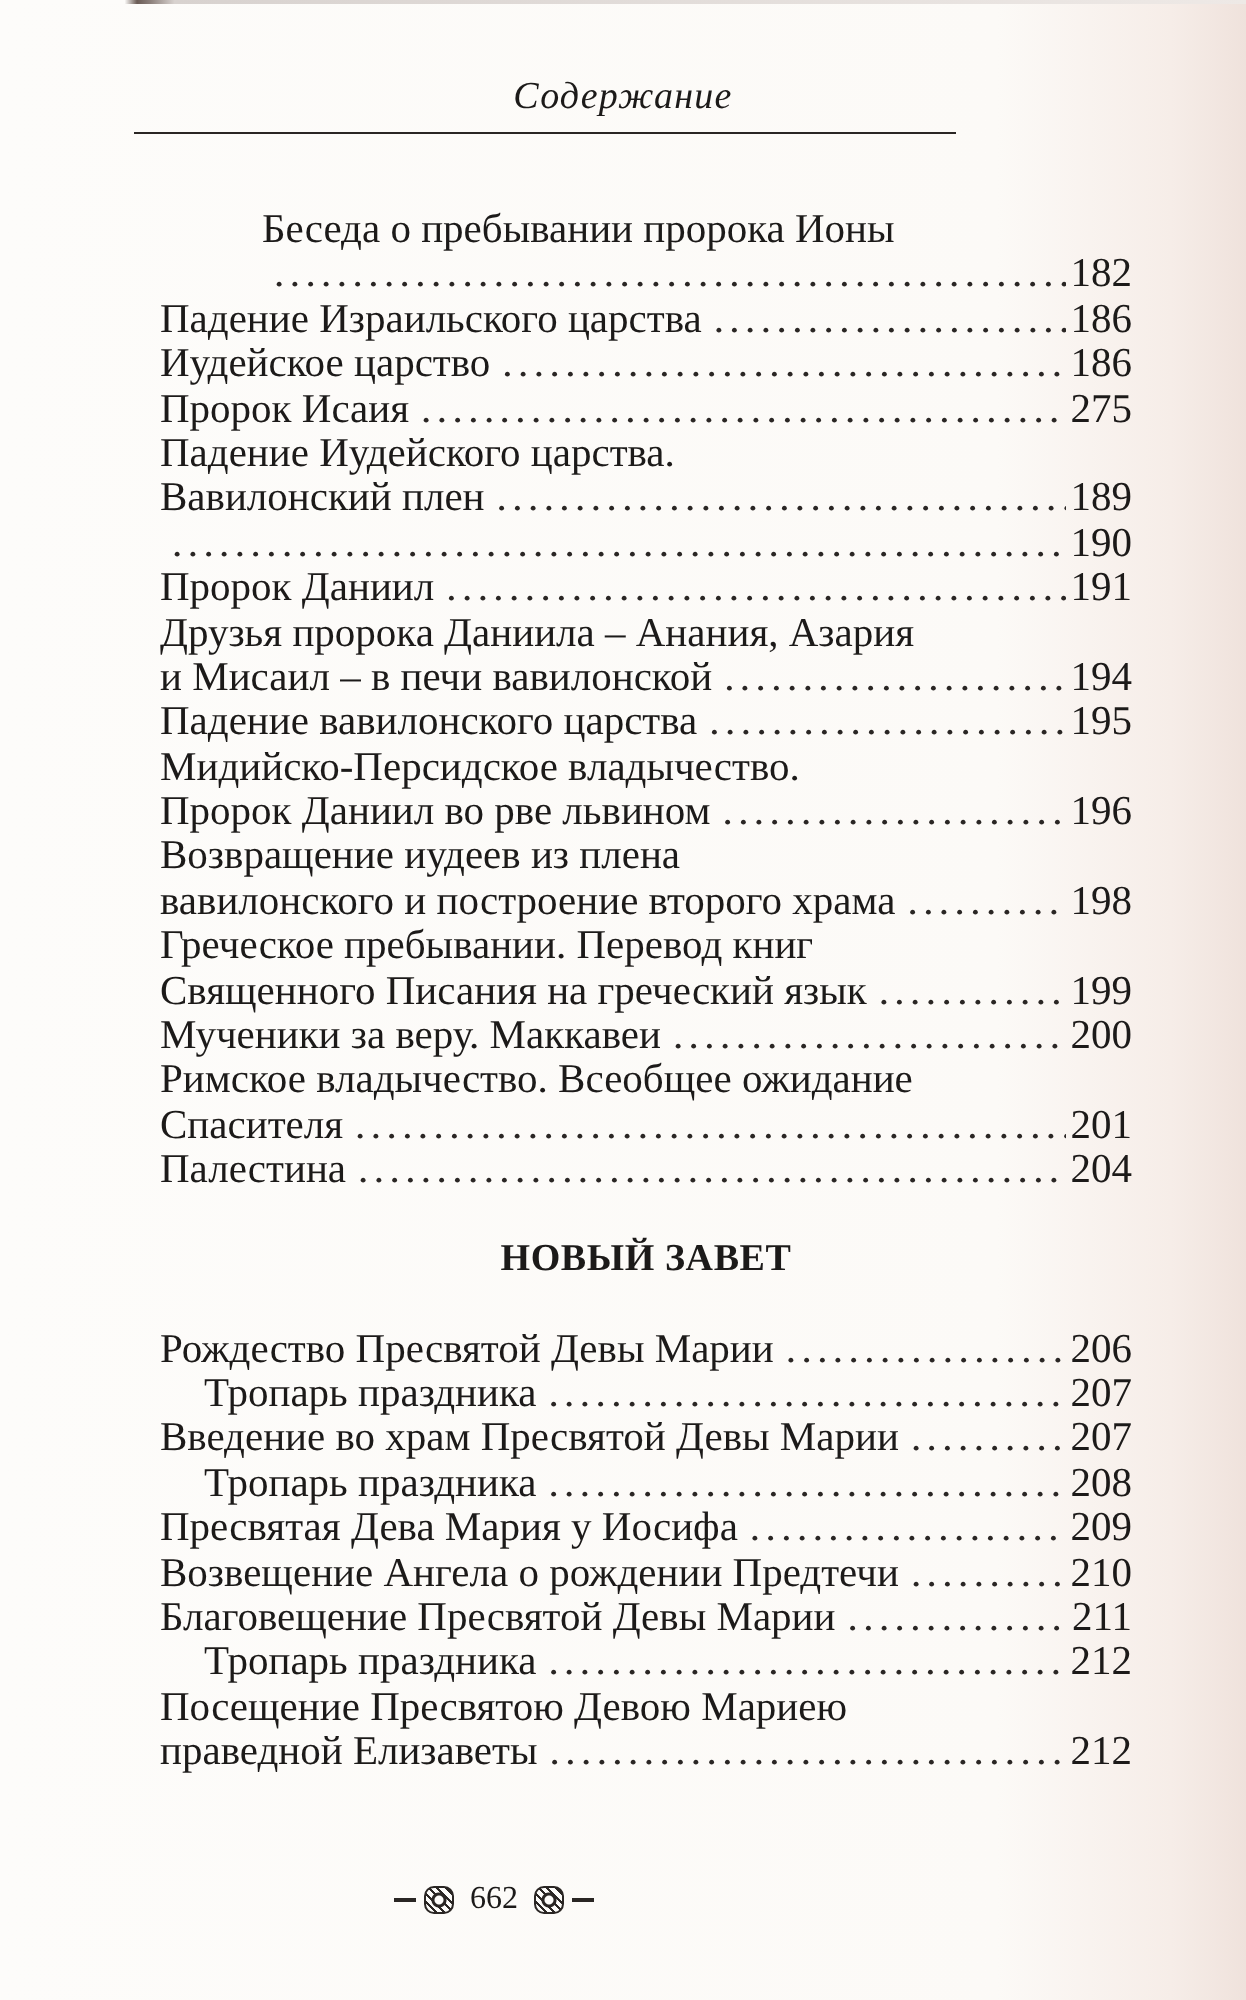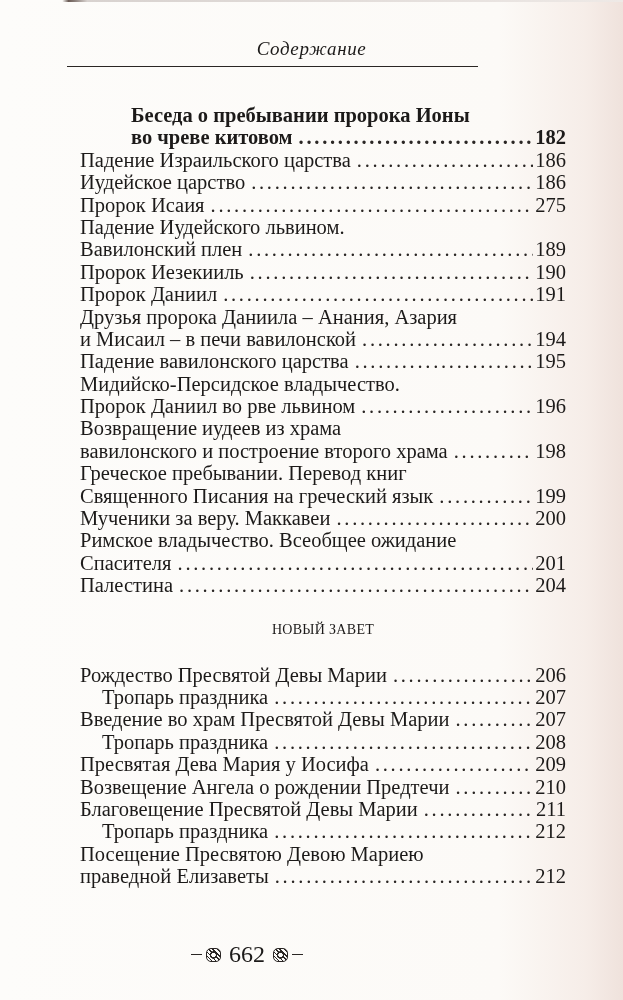--- a/index.html
+++ b/index.html
@@ -22,39 +22,39 @@
   .header-rule {
     position: absolute; left: 67px; top: 66px; width: 411px; height: 1px; background: #2a2624;
   }
   .toc {
     position: absolute; left: 80px; top: 104px; width: 486px;
     font-size: 20.5px; line-height: 22.4px;
   }
   .line {
     display: flex; align-items: baseline; white-space: nowrap; height: 22.4px;
   }
-  .line.indent { padding-left: 51px; font-weight: bold; }
+  .line.indent { padding-left: 51px; }
   .line.sub { padding-left: 22px; align-items: flex-end; }
   .line .t { flex: 0 0 auto; }
   .line .dots {
     flex: 1 1 auto; overflow: hidden; margin: 0 2px 0 6px;
     letter-spacing: 3.4px; color: #2a2624;
   }
   .line .dots::before {
     content: ". . . . . . . . . . . . . . . . . . . . . . . . . . . . . . . . . . . . . . . . . . . . . . . . . . . . . . . . . . . . . . . . . . . . . . . . . . . . . . . . . . . . . . . . . . .";
     letter-spacing: -1.2px;
   }
   .line .p { flex: 0 0 auto; text-align: right; }
   .section-heading {
     height: 67px; display: flex; align-items: center; justify-content: center;
-    font-weight: normal; font-size: 14px; letter-spacing: 0.3px;
+    font-weight: bold; font-size: 19px; letter-spacing: 0.3px;
   }
   .footer {
     position: absolute; left: 0; top: 941px; width: 494px; text-align: center;
-    font-size: 24px; display: flex; justify-content: center; align-items: center; gap: 4px; font-family: Liberation Serif, serif;
+    font-size: 16px; display: flex; justify-content: center; align-items: center; gap: 4px; font-family: Liberation Serif, serif;
   }
   .orn-dash { display: inline-block; width: 11px; height: 1.5px; background: #2a2624; }
   .orn {
     display: inline-block; width: 15px; height: 14px; position: relative;
     border: 1.5px solid #2a2624; border-radius: 5px; box-sizing: border-box;
     background:
       radial-gradient(circle at 50% 50%, #fdfcfa 0 2px, #2a2624 2.5px 3.5px, transparent 4px),
       repeating-linear-gradient(45deg, #2a2624 0 1px, #fdfcfa 1px 3px);
   }
   .page-num { margin: 0 4px; }
@@ -69,21 +69,20 @@
 </div>
 <div class="header-rule"></div>
 
 <div class="toc">
   <div id="toc-before">
       <div>
         <div class="line indent">
           <span class="t">Беседа о пребывании пророка Ионы</span>
         </div>
         <div class="line indent">
-          <span class="t">во чреве китовом</span>
           <span class="dots"></span>
           <span class="p">182</span>
         </div>
       </div>
       <div>
         <div class="line">
           <span class="t">Падение Израильского царства</span>
           <span class="dots"></span>
           <span class="p">186</span>
         </div>
@@ -97,33 +96,32 @@
       </div>
       <div>
         <div class="line">
           <span class="t">Пророк Исаия</span>
           <span class="dots"></span>
           <span class="p">275</span>
         </div>
       </div>
       <div>
         <div class="line">
-          <span class="t">Падение Иудейского львином.</span>
+          <span class="t">Падение Иудейского царства.</span>
         </div>
       </div>
       <div>
         <div class="line">
           <span class="t">Вавилонский плен</span>
           <span class="dots"></span>
           <span class="p">189</span>
         </div>
       </div>
       <div>
         <div class="line">
-          <span class="t">Пророк Иезекииль</span>
           <span class="dots"></span>
           <span class="p">190</span>
         </div>
       </div>
       <div>
         <div class="line">
           <span class="t">Пророк Даниил</span>
           <span class="dots"></span>
           <span class="p">191</span>
         </div>
@@ -150,21 +148,21 @@
           <span class="t">Мидийско-Персидское владычество.</span>
         </div>
         <div class="line">
           <span class="t">Пророк Даниил во рве львином</span>
           <span class="dots"></span>
           <span class="p">196</span>
         </div>
       </div>
       <div>
         <div class="line">
-          <span class="t">Возвращение иудеев из храма</span>
+          <span class="t">Возвращение иудеев из плена</span>
         </div>
         <div class="line">
           <span class="t">вавилонского и построение второго храма</span>
           <span class="dots"></span>
           <span class="p">198</span>
         </div>
       </div>
       <div>
         <div class="line">
           <span class="t">Греческое пребывании. Перевод книг</span>

